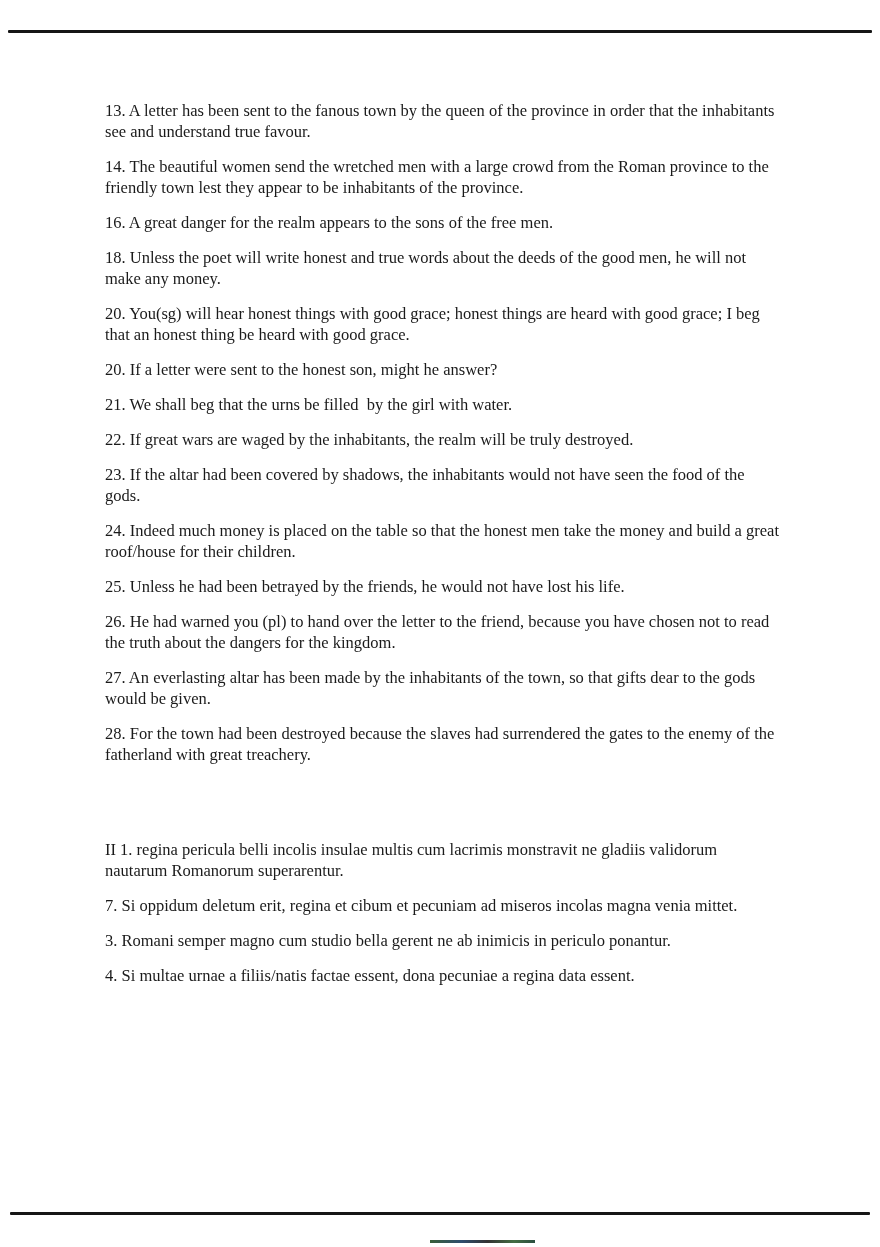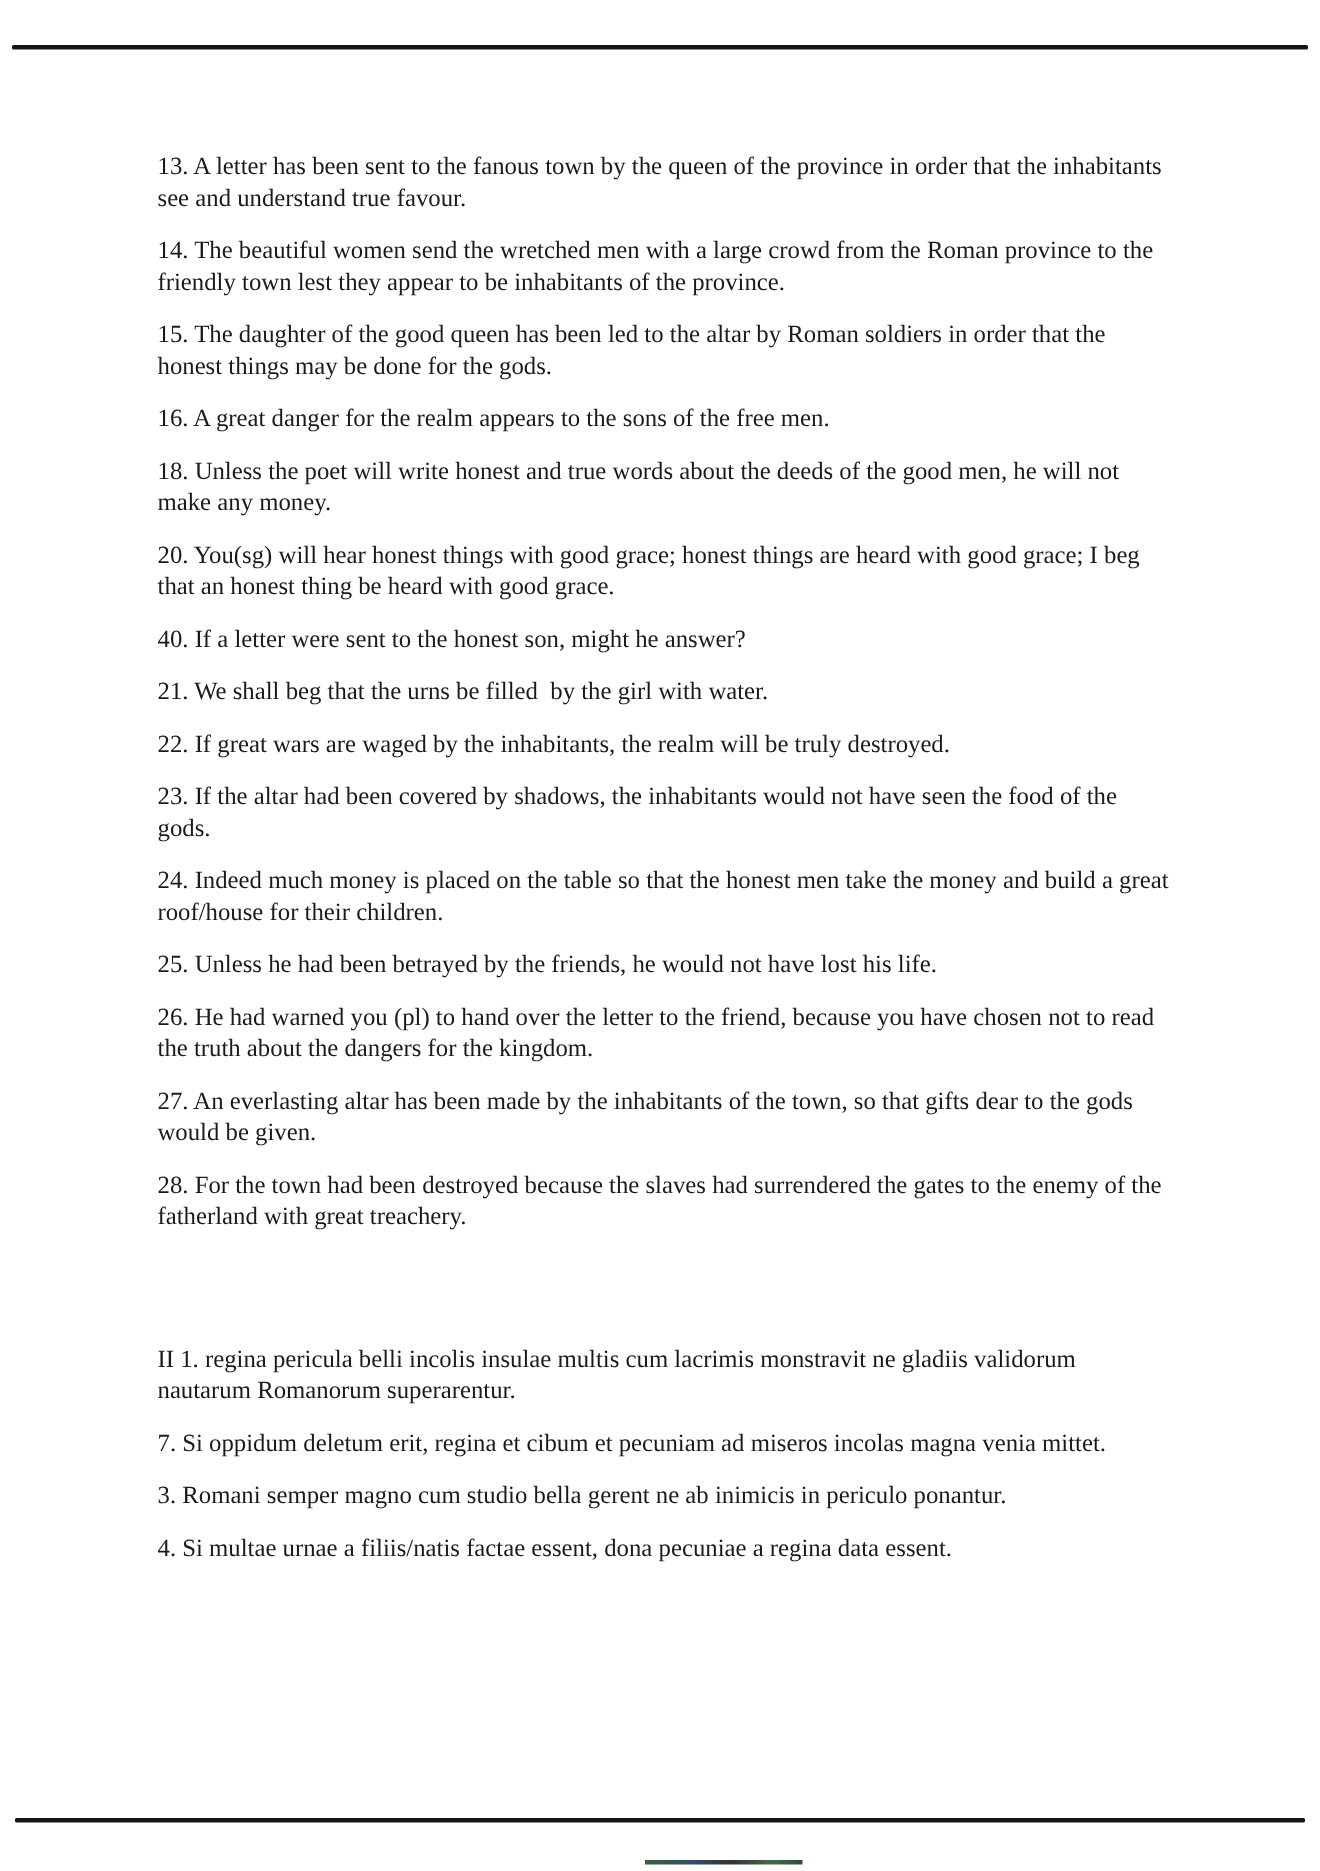--- a/index.html
+++ b/index.html
@@ -59,25 +59,24 @@
   }
 </style>
 </head>
 <body>
 
 <div id="border-top" class="scan-border"></div>
 
 <div id="text-content">
     <p>13. A letter has been sent to the fanous town by the queen of the province in order that the inhabitants see and understand true favour.</p>
     <p>14. The beautiful women send the wretched men with a large crowd from the Roman province to the friendly town lest they appear to be inhabitants of the province.</p>
-    <p>15. The daughter of the good queen has been led to the altar by Roman soldiers in order that the honest things may be done for the gods.</p>
     <p>16. A great danger for the realm appears to the sons of the free men.</p>
     <p>18. Unless the poet will write honest and true words about the deeds of the good men, he will not make any money.</p>
     <p>20. You(sg) will hear honest things with good grace; honest things are heard with good grace; I beg that an honest thing be heard with good grace.</p>
-    <p>40. If a letter were sent to the honest son, might he answer?</p>
+    <p>20. If a letter were sent to the honest son, might he answer?</p>
     <p>21. We shall beg that the urns be filled  by the girl with water.</p>
     <p>22. If great wars are waged by the inhabitants, the realm will be truly destroyed.</p>
     <p>23. If the altar had been covered by shadows, the inhabitants would not have seen the food of the gods.</p>
     <p>24. Indeed much money is placed on the table so that the honest men take the money and build a great roof/house for their children.</p>
     <p>25. Unless he had been betrayed by the friends, he would not have lost his life.</p>
     <p>26. He had warned you (pl) to hand over the letter to the friend, because you have chosen not to read the truth about the dangers for the kingdom.</p>
     <p>27. An everlasting altar has been made by the inhabitants of the town, so that gifts dear to the gods would be given.</p>
     <p>28. For the town had been destroyed because the slaves had surrendered the gates to the enemy of the fatherland with great treachery.</p>
     <p class="gap-before">II 1. regina pericula belli incolis insulae multis cum lacrimis monstravit ne gladiis validorum nautarum Romanorum superarentur.</p>
     <p>7. Si oppidum deletum erit, regina et cibum et pecuniam ad miseros incolas magna venia mittet.</p>

